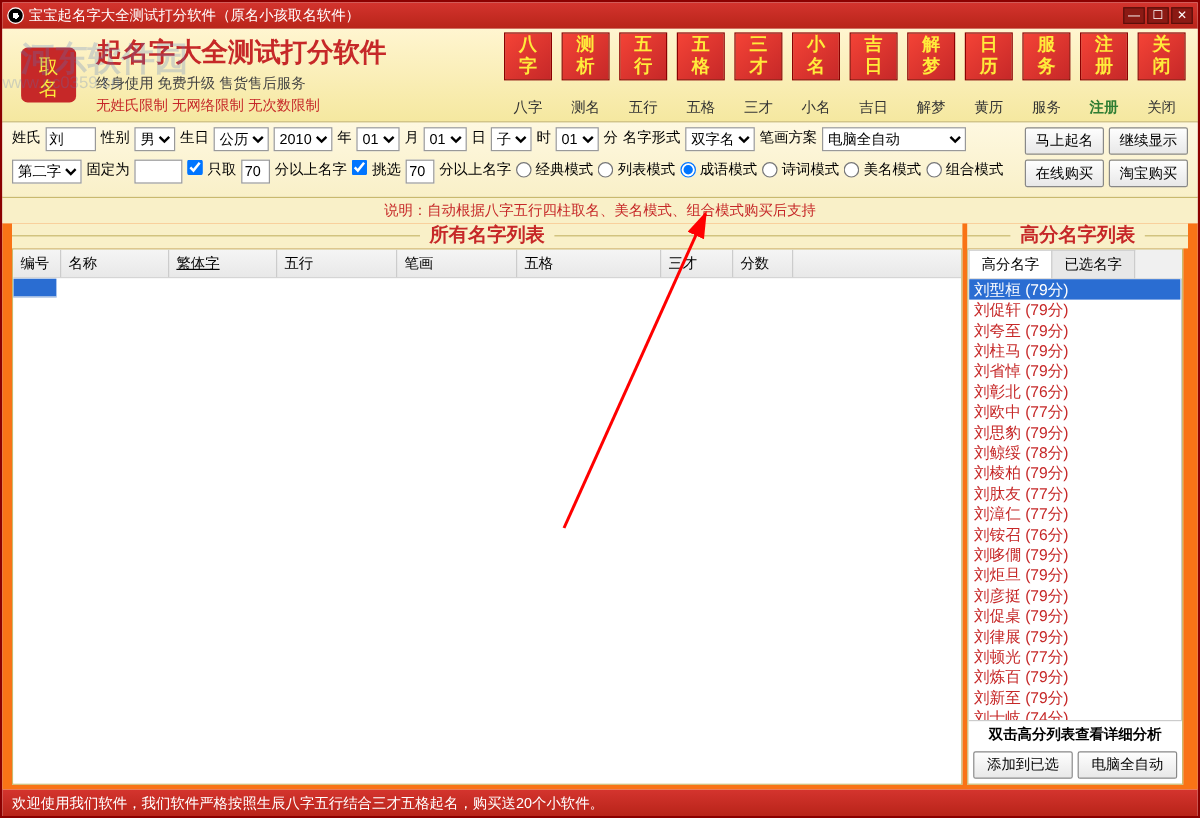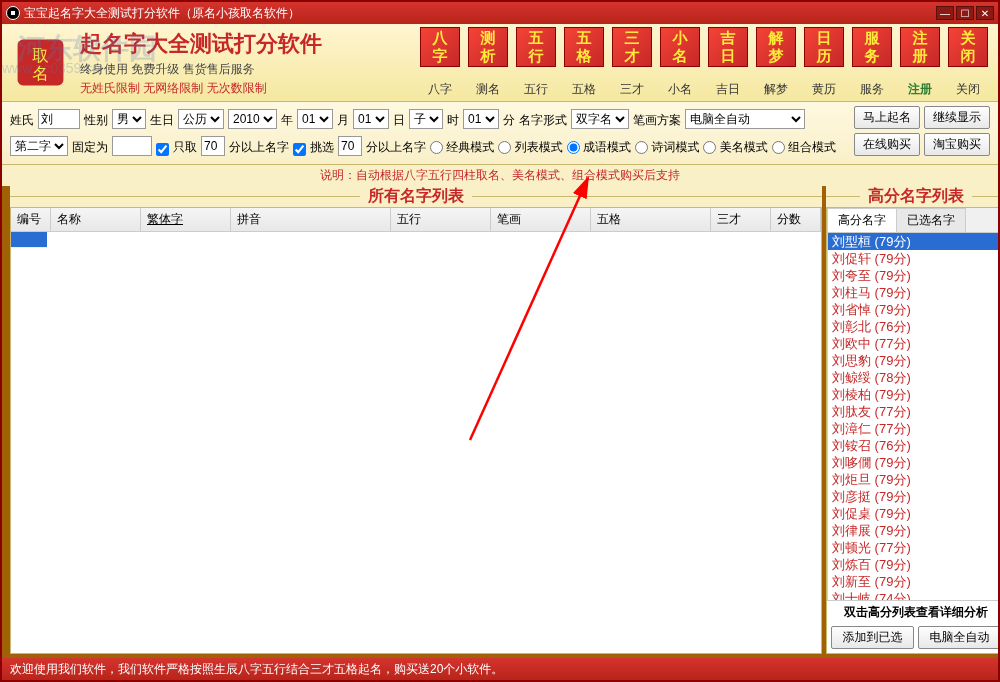--- a/index.html
+++ b/index.html
@@ -20,30 +20,30 @@
 .header .slogan-line.red { color: #c62828; }
 .header .toolbar-icons { display: flex; gap: 4px; margin-left: auto; }
 .tb-icon { display: flex; flex-direction: column; align-items: center; cursor: pointer; width: 44px; }
 .tb-icon .box { width: 40px; height: 40px; background: linear-gradient(135deg, #f44336, #c62828); border: 1px solid #8b0000; display: flex; align-items: center; justify-content: center; color: #ffeb3b; font-size: 18px; font-family: KaiTi, serif; font-weight: bold; }
 .tb-icon .txt { font-size: 12px; margin-top: 14px; color: #333; }
 .tb-icon .txt.green { color: #2e7d32; font-weight: bold; }
 .watermark { position: absolute; top: 6px; left: 15px; font-size: 28px; font-weight: bold; color: rgba(80,120,200,0.25); font-family: "Microsoft YaHei"; pointer-events: none; }
 .watermark2 { position: absolute; top: 36px; left: 0; font-size: 14px; color: rgba(80,120,200,0.25); }
 
 .form-area { background: linear-gradient(#fef8e0, #f9f0c8); padding: 4px 8px; font-size: 12px; border-bottom: 1px solid #c9b96e; }
-.form-row { display: flex; align-items: flex-end; gap: 4px; margin-bottom: 4px; flex-wrap: wrap; }
+.form-row { display: flex; align-items: flex-start; gap: 4px; margin-bottom: 4px; flex-wrap: wrap; }
 .form-row label { white-space: nowrap; }
 .form-row input[type="text"] { border: 1px solid #999; height: 20px; padding: 0 2px; font-size: 12px; }
 .form-row select { border: 1px solid #999; height: 20px; font-size: 12px; background: #fff; }
 .form-row input[type="checkbox"] { vertical-align: middle; }
 .form-row input[type="radio"] { vertical-align: middle; }
 .btn { background: linear-gradient(#fefefe, #e8e8e8); border: 1px solid #888; padding: 2px 8px; font-size: 12px; cursor: pointer; border-radius: 2px; }
 .hint-row { text-align: center; font-size: 12px; color: #c62828; padding: 2px 12px; background: #f9f0c8; position: relative; }
 
-.content { flex: 1; display: flex; gap: 4px; padding: 0 8px 4px 8px; background: #a16207; overflow: hidden; }
+.content { flex: 1; display: flex; gap: 4px; padding: 0 8px 4px 8px; background: #f97316; overflow: hidden; }
 .panel { border: 1px solid #c9b96e; background: #fff; display: flex; flex-direction: column; overflow: hidden; }
 .panel-left { flex: 1; }
 .panel-right { width: 180px; }
 .section-hdr { display: flex; align-items: center; background: #f9f0c8; }
 .section-hdr::before, .section-hdr::after { content: ""; flex: 1; height: 1px; background: #c9b96e; }
 .section-hdr span { font-family: "STKaiti", KaiTi, serif; font-size: 16px; font-weight: bold; color: #c62828; padding: 0 8px; }
 
 .table-head { display: flex; background: linear-gradient(#f5f5f5, #e8e8e8); border-bottom: 1px solid #ccc; font-size: 12px; }
 .table-head .th { padding: 3px 6px; border-right: 1px solid #ccc; white-space: nowrap; }
 .table-body { flex: 1; overflow-y: auto; background: #fff; }
@@ -210,21 +210,20 @@
   <div class="content">
     <div style="flex:1; display:flex; flex-direction:column;">
       <div class="section-hdr">
           <span>所有名字列表</span>
         </div>
       <div class="panel panel-left">
         <div class="table-head" id="table-head">
             <div class="th" style="width: 40px;">编号</div>
             <div class="th" style="width: 90px;">名称</div>
             <div class="th" style="width: 90px; text-decoration: underline;">繁体字</div>
-            <div class="th" style="width: 160px;">拼音</div>
             <div class="th" style="width: 100px;">五行</div>
             <div class="th" style="width: 100px;">笔画</div>
             <div class="th" style="width: 120px;">五格</div>
             <div class="th" style="width: 60px;">三才</div>
             <div class="th" style="width: 50px;">分数</div>
           </div>
         <div class="table-body">
           <div class="row-sel"></div>
         </div>
       </div>

